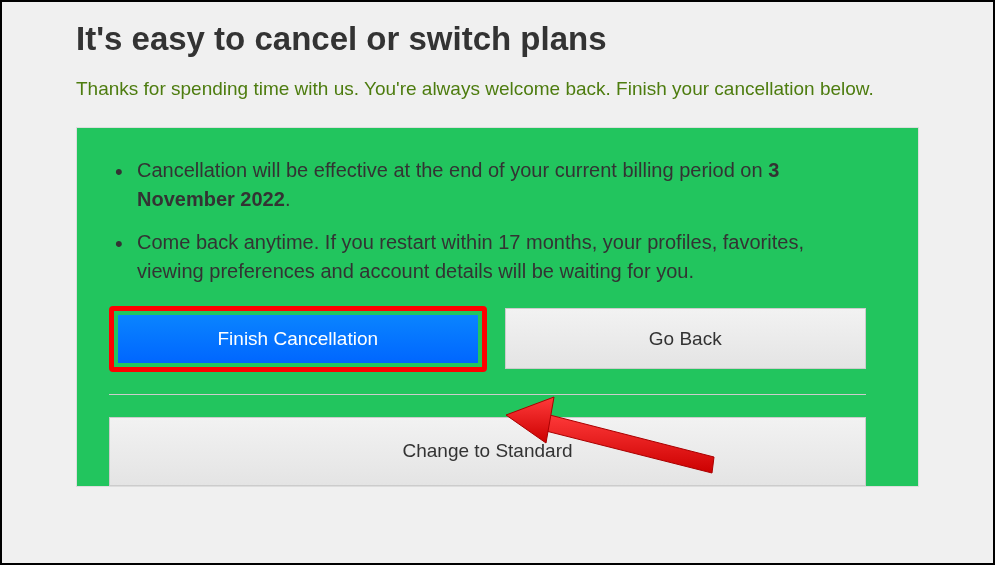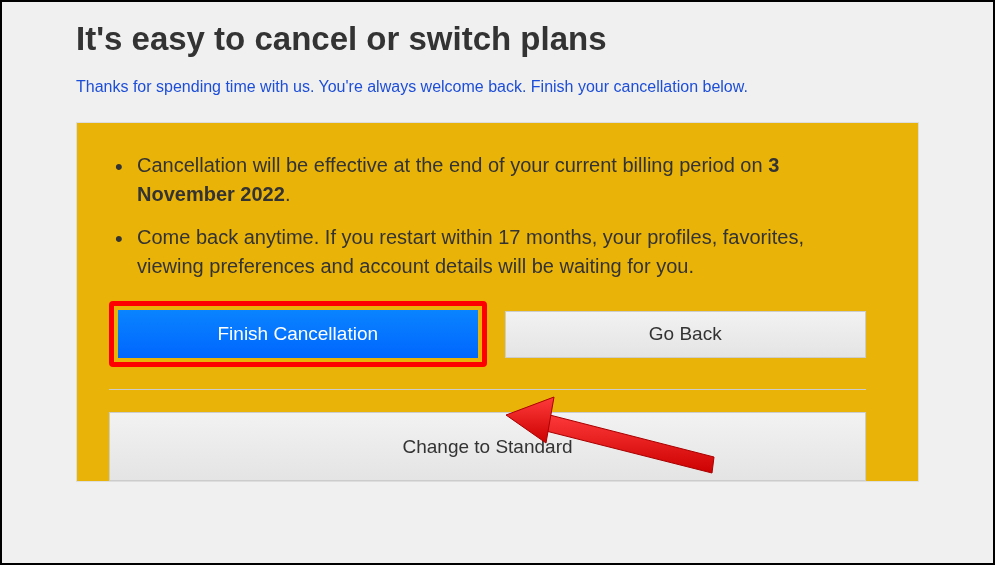--- a/index.html
+++ b/index.html
@@ -14,27 +14,27 @@
     .container {
       padding: 18px 74px 0 74px;
     }
     .page-title {
       font-size: 33px;
       font-weight: 700;
       color: #333;
       margin-bottom: 18px;
     }
     .subtitle {
-      font-size: 16px;
-      color: #1d4ed8;
+      font-size: 19px;
+      color: #4d7c0f;
       line-height: 1.4;
       margin-bottom: 24px;
     }
     .card {
-      background: #eab308;
+      background: #22c55e;
       border: 1px solid #ddd;
       padding: 28px 52px 0 32px;
       position: relative;
     }
     .bullet-list {
       list-style: none;
       margin-bottom: 20px;
     }
     .bullet-list li {
       position: relative;
@@ -80,21 +80,21 @@
       background: linear-gradient(to bottom, #0a84ff, #0066ff);
       color: #fff;
       font-weight: 500;
     }
     .btn-secondary {
       background: linear-gradient(to bottom, #f2f2f2, #e4e4e4);
       color: #333;
       border: 1px solid #ccc;
       flex: 1;
       align-self: center;
-      height: 47px;
+      height: 61px;
       text-align: right;
     }
     .divider {
       height: 1px;
       background: #ccc;
       margin: 0 0 22px 0;
     }
     .btn-full {
       background: linear-gradient(to bottom, #f2f2f2, #e4e4e4);
       color: #333;

